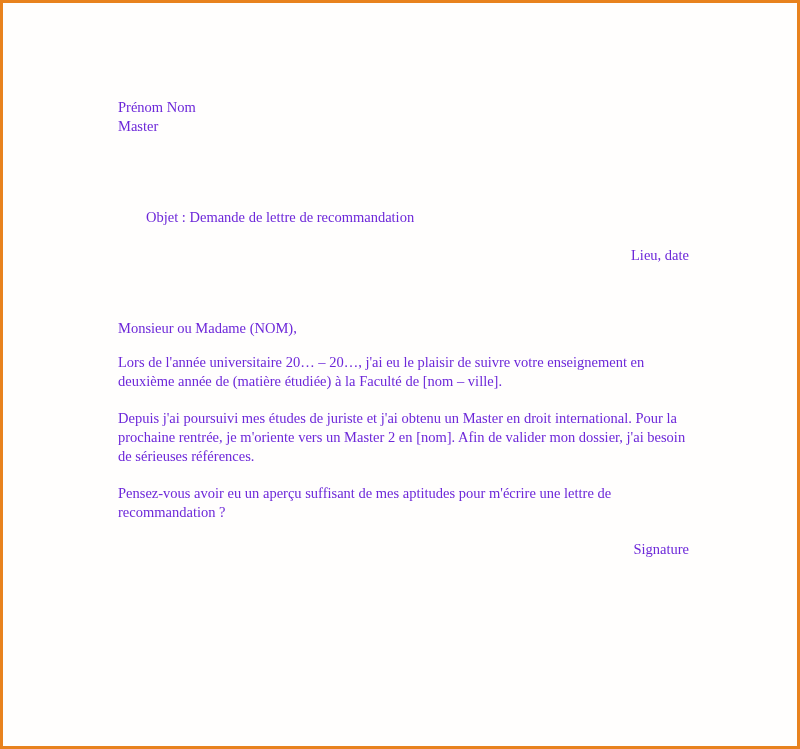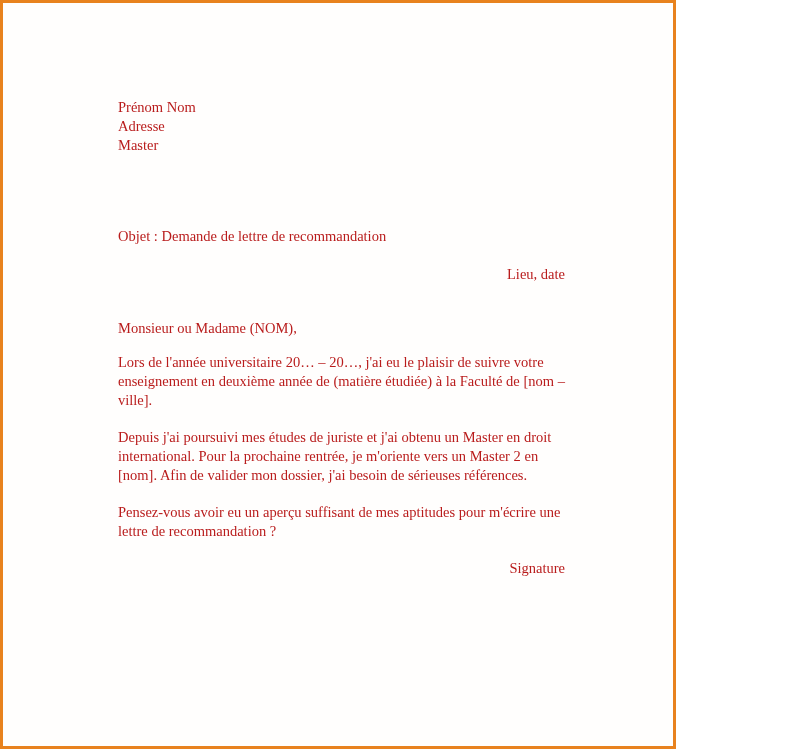--- a/index.html
+++ b/index.html
@@ -2,73 +2,73 @@
 <html><head>
 <meta charset="utf-8">
 <style>
   html, body {
     margin: 0;
     padding: 0;
     background: #ffffff;
   }
   .page {
     position: relative;
-    width: 676px;
+    width: 800px;
     height: 749px;
     box-sizing: border-box;
     border: 3px solid #E8821E;
     background: #fffefd;
     font-family: "Liberation Serif", "DejaVu Serif", serif;
-    color: #b91c1c;
+    color: #6d28d9;
     overflow: hidden;
   }
   .content {
     box-sizing: border-box;
     width: 100%;
     height: 100%;
     padding: 0 108px 0 115px;
     font-size: 14.5px;
     line-height: 19px;
   }
   .sender {
     margin-top: 95px;
   }
   .sender div {
     white-space: nowrap;
   }
   .subject {
     margin-top: 72px;
+    margin-left: 28px;
   }
   .place-date {
     margin-top: 19px;
     text-align: right;
   }
   .salutation {
-    margin-top: 35px;
+    margin-top: 54px;
   }
   .body-par {
     margin: 15px 0 0 0;
   }
   .body-par + .body-par {
     margin-top: 18px;
   }
   .signature {
     margin-top: 18px;
     text-align: right;
   }
 </style>
 </head>
 <body>
 
 <div class="page">
   <div class="content">
 
     <div class="sender">
       <div>Prénom Nom</div>
-      <div>Adresse</div>
       <div>Master</div>
     </div>
 
     <div class="subject">Objet : Demande de lettre de recommandation</div>
 
     <div class="place-date">Lieu, date</div>
 
     <div class="salutation">Monsieur ou Madame (NOM),</div>
 
     <p class="body-par">Lors de l'année universitaire 20… – 20…, j'ai eu le plaisir  de suivre votre enseignement en deuxième année de (matière étudiée) à la Faculté de [nom – ville].</p>

